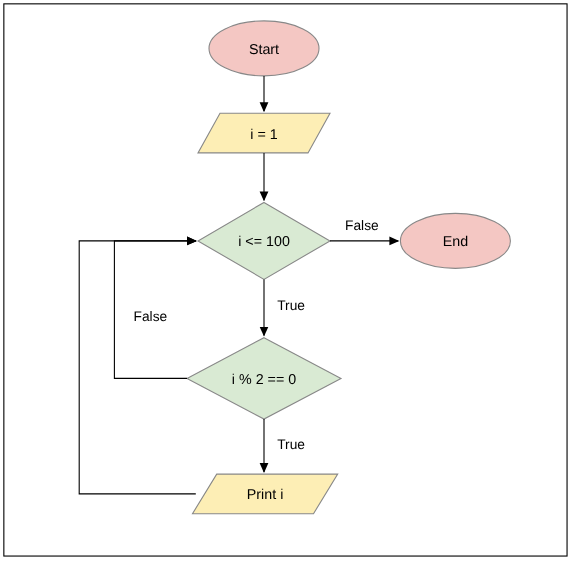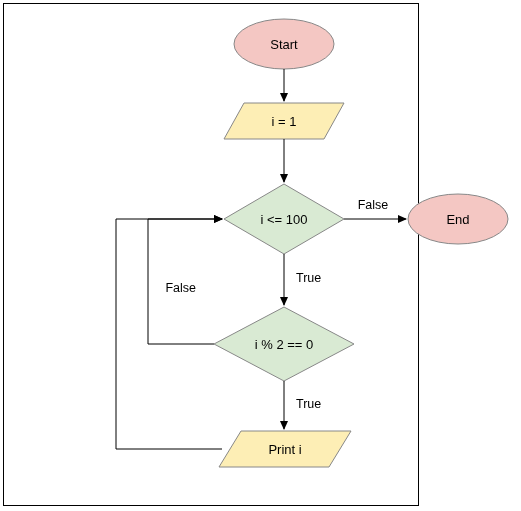--- a/index.html
+++ b/index.html
@@ -9,25 +9,24 @@
     height: 511px;
     background: #ffffff;
     font-family: Arial, Helvetica, sans-serif;
     font-size: 13px;
     color: #000;
   }
   .frame {
     position: absolute;
     left: 3px;
     top: 3px;
-    width: 416px;
+    width: 513px;
     height: 503px;
     border: 1px solid #000;
     box-sizing: border-box;
-    padding-left: 44px;
   }
   svg {
     display: block;
   }
   .label {
     font-family: Arial, Helvetica, sans-serif;
     font-size: 13px;
     fill: #000;
   }
   .edge-label {

